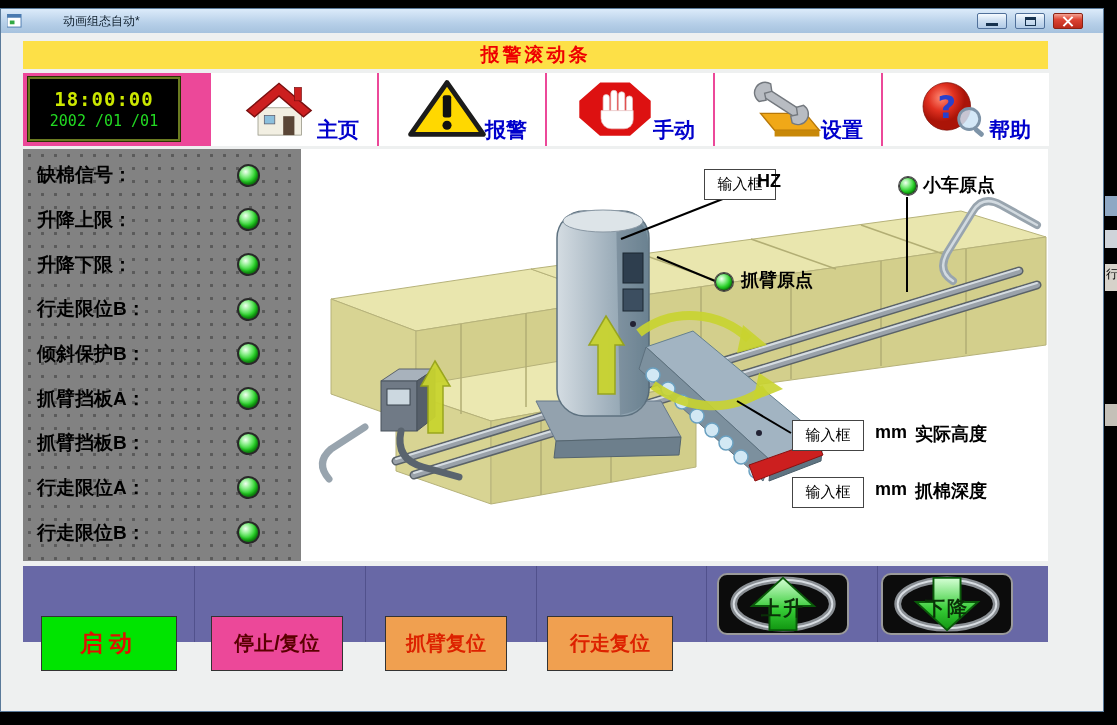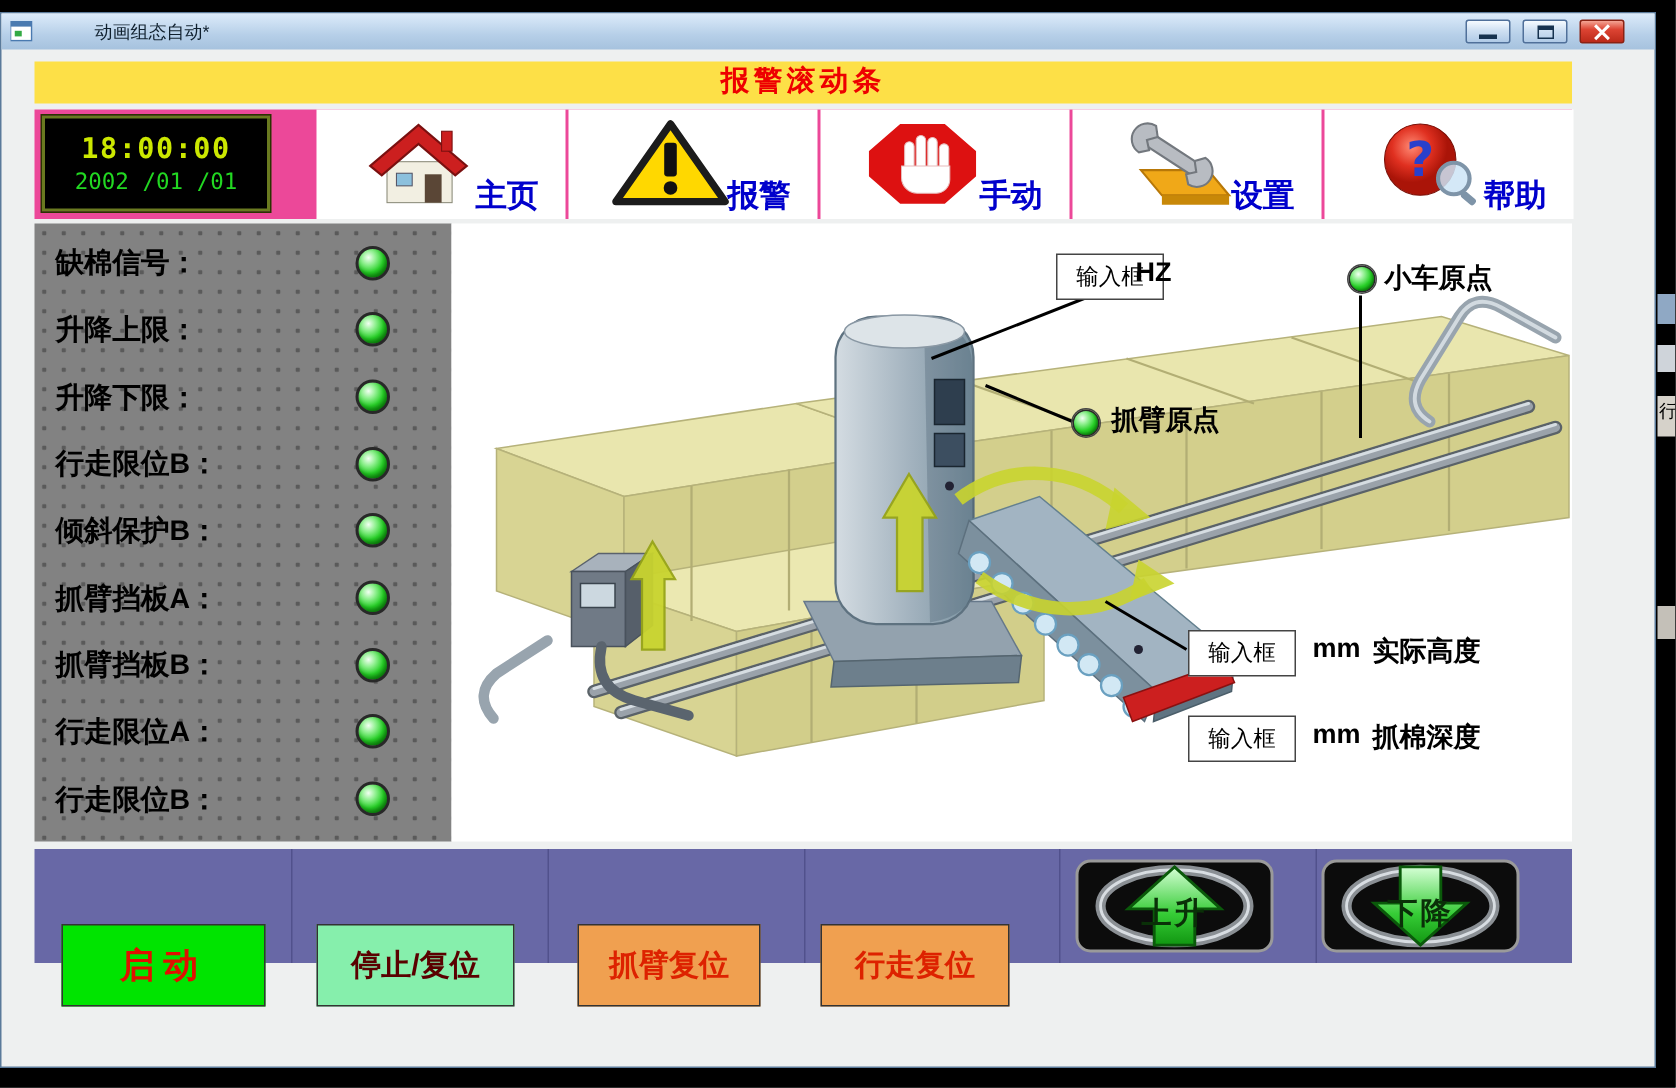--- a/index.html
+++ b/index.html
@@ -64,21 +64,21 @@
                 font-size:15px; text-align:center; color:#000; font-family:inherit; }
   .anno-text { position:absolute; font-size:18px; font-weight:600; color:#000; white-space:nowrap; }
   .anno-led { position:absolute; }
 
   
   .control-bar { position:absolute; left:22px; top:557px; width:1025px; height:76px; background:#6868a6; }
   .cbar-sep { position:absolute; top:0; width:1px; height:76px; background:#51518c; }
   .ctl-btn { position:absolute; top:10px; height:55px; border:1px solid #333; cursor:pointer;
              display:flex; align-items:center; justify-content:center; font-weight:700;margin-top:40px; }
   .btn-start { left:18px;  width:136px; background:#00e400; color:#e01000; font-size:23px; letter-spacing:6px; }
-  .btn-stop  { left:188px; width:132px; background:#86efac; color:#5a0000; font-size:20px; }
+  .btn-stop  { left:188px; width:132px; background:#ec4899; color:#5a0000; font-size:20px; }
   .btn-arm   { left:362px; width:122px; background:#f0a050; color:#dd2200; font-size:20px; }
   .btn-walk  { left:524px; width:126px; background:#f0a050; color:#dd2200; font-size:20px; }
   .arrow-btn { position:absolute; top:7px; width:132px; height:62px; background:#0c0c0c;
                border:2px solid #9a9a9a; border-radius:10px; cursor:pointer; }
   .btn-up   { left:694px; } .btn-down { left:858px; }
   .arrow-btn svg { position:absolute; inset:0; width:100%; height:100%; }
   .arrow-btn .arrow-label { position:absolute; left:0; right:0; top:20px; text-align:center;
                font-size:20px; font-weight:700; color:#0a3008; letter-spacing:2px; }
 
   

